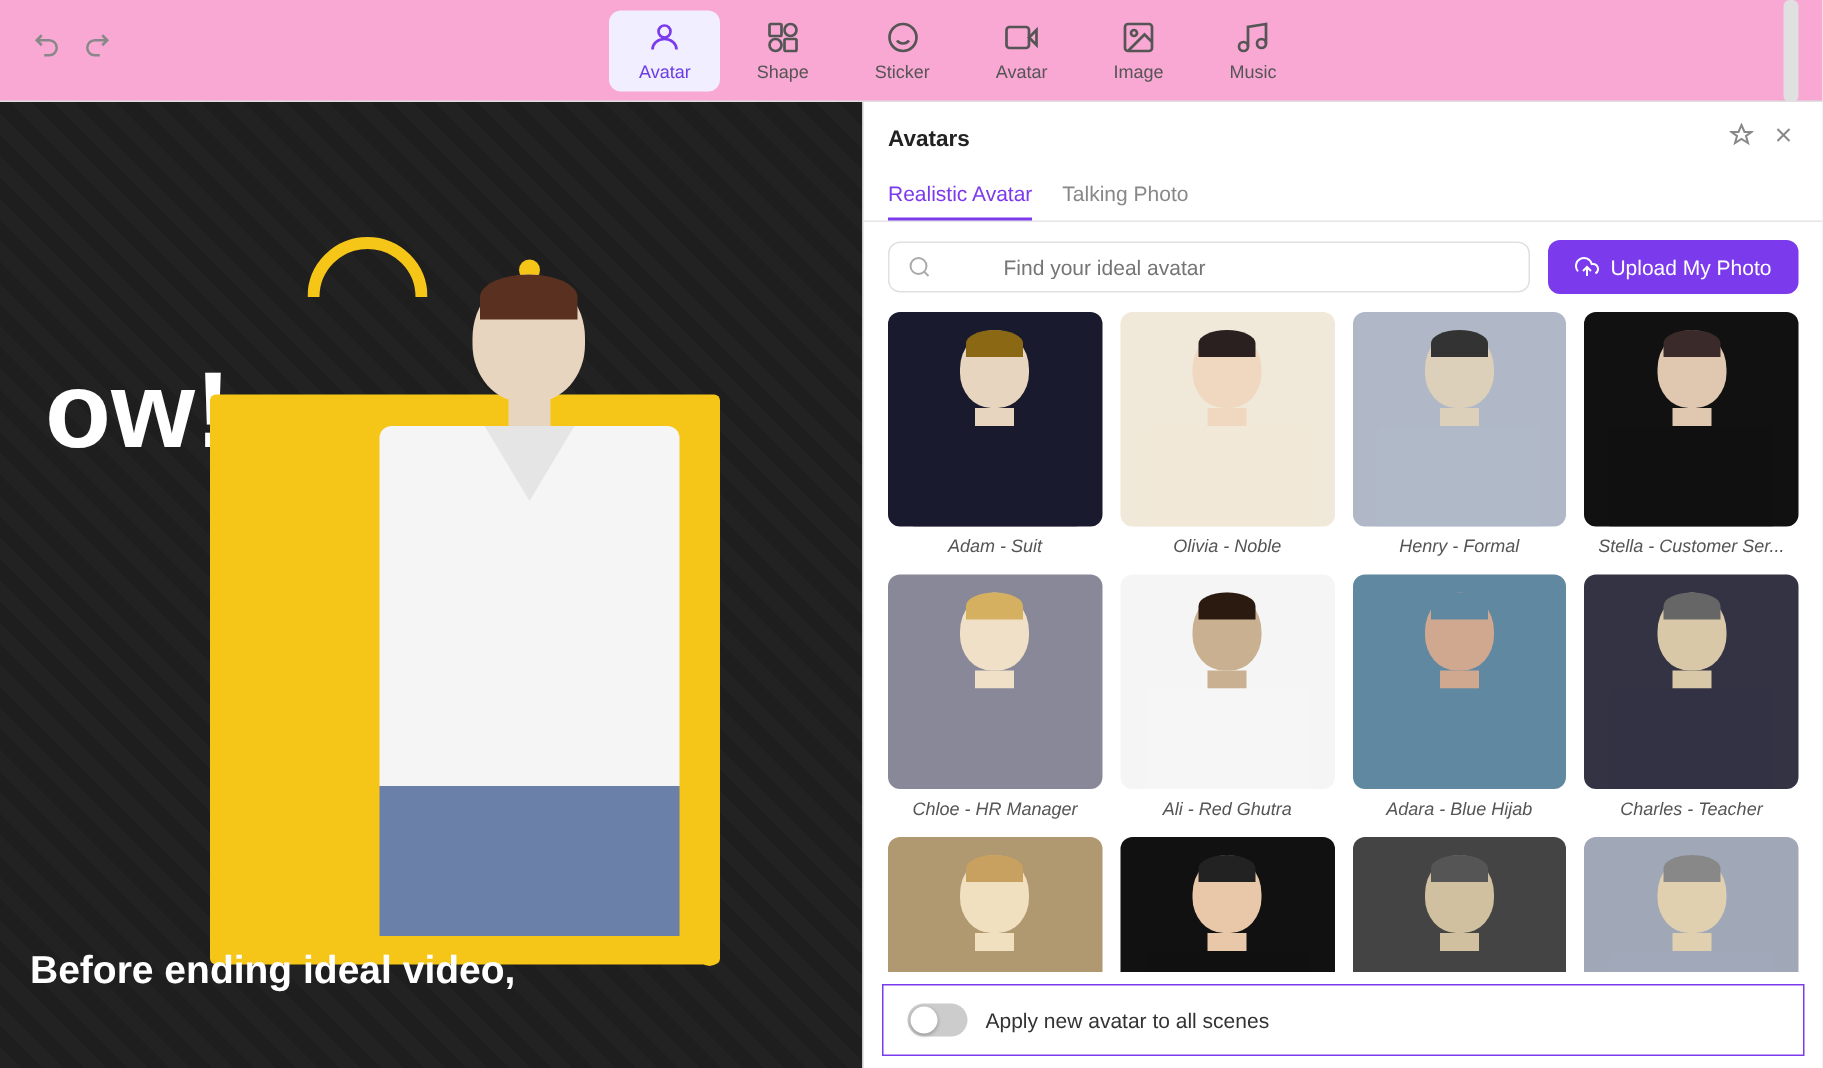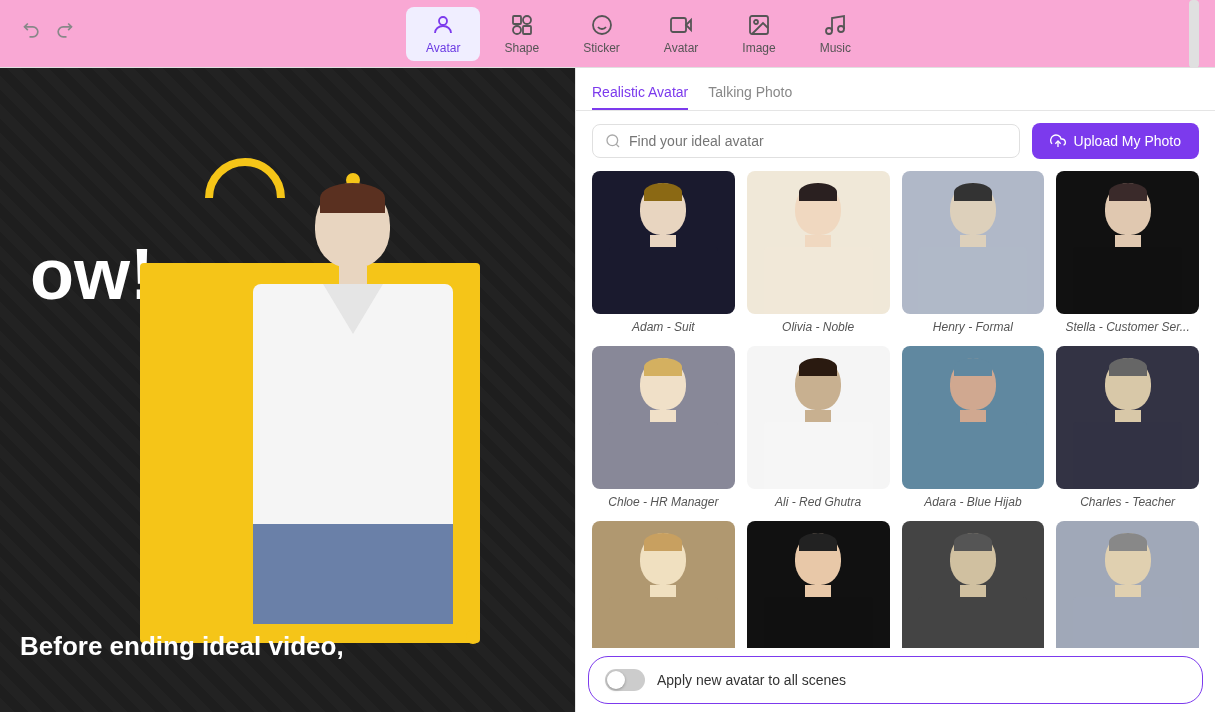--- a/index.html
+++ b/index.html
@@ -76,21 +76,21 @@
 
     
     .search-bar {
       display: flex; align-items: center; gap: 12px; padding: 12px 16px;
     }
     .search-input-wrapper {
       flex: 1; display: flex; align-items: center; gap: 8px;
       border: 1px solid #e0e0e0; border-radius: 8px; padding: 8px 12px;
     }
     .search-input {
-      flex: 1; border: none; outline: none; font-size: 14px; color: #888;
+      flex: 1; border: none; outline: none; font-size: 14px; color: #888; margin-left: 40px;
     }
     .upload-btn {
       display: flex; align-items: center; gap: 8px;
       background: #7c3aed; color: #fff; border: none; border-radius: 8px;
       padding: 10px 18px; font-size: 14px; font-weight: 500; cursor: pointer;
     }
 
     
     .avatar-grid {
       display: grid; grid-template-columns: repeat(4, 1fr);
@@ -241,20 +241,36 @@
       </div>
 
       <div style="position:absolute;bottom:68px;right:95px;width:14px;height:14px;background:#f5c518;border-radius:50%;"></div>
 
       <div style="position:absolute;bottom:50px;left:20px;color:#fff;font-size:26px;font-weight:700;">Before ending ideal video,</div>
     </div>
   </div>
 
   <div class="panel">
 
+    <div class="panel-header">
+      <span class="panel-title">Avatars</span>
+      <div class="panel-header-actions">
+        <button class="panel-pin-btn">
+          <svg width="16" height="16" viewBox="0 0 24 24" fill="none" stroke="#888" stroke-width="2">
+              <path d="M12 2l3 7h7l-5.5 4 2 7L12 16l-6.5 4 2-7L2 9h7z"></path>
+            </svg>
+        </button>
+        <button class="panel-close-btn">
+          <svg width="16" height="16" viewBox="0 0 24 24" fill="none" stroke="#888" stroke-width="2">
+              <line x1="18" y1="6" x2="6" y2="18"></line>
+              <line x1="6" y1="6" x2="18" y2="18"></line>
+            </svg>
+        </button>
+      </div>
+    </div>
 
     <div class="panel-tabs">
       <button class="panel-tab active">Realistic Avatar</button>
       <button class="panel-tab">Talking Photo</button>
     </div>
 
     <div class="search-bar">
       <div class="search-input-wrapper">
         <svg width="16" height="16" viewBox="0 0 24 24" fill="none" stroke="#aaa" stroke-width="2">
           <circle cx="11" cy="11" r="8"></circle>
@@ -412,21 +428,21 @@
             <div style="position:absolute;top:0;left:4px;width:38px;height:18px;background:#888;border-radius:50% 50% 0 0;"></div>
           </div>
           <div style="width:26px;height:12px;background:#e0d0b0;flex-shrink:0;"></div>
           <div style="flex:1;width:90%;background:#a0a8b8;opacity:0.95;border-radius:4px 4px 0 0;"></div>
         </div>
       </div>
 
     </div>
       </div>
 
-    <div class="panel-bottom" style="border: 1.5px solid #7c3aed; border-radius: 20px; margin: 8px 12px; padding: 12px 16px;">
+    <div class="panel-bottom" style="border: 1.5px solid #7c3aed; border-radius: 0; margin: 8px 12px; padding: 12px 16px;">
       <div class="toggle-switch">
         <div class="toggle-knob"></div>
       </div>
       <span class="toggle-label">Apply new avatar to all scenes</span>
     </div>
   </div>
 
 </div>
 
 </body></html>

